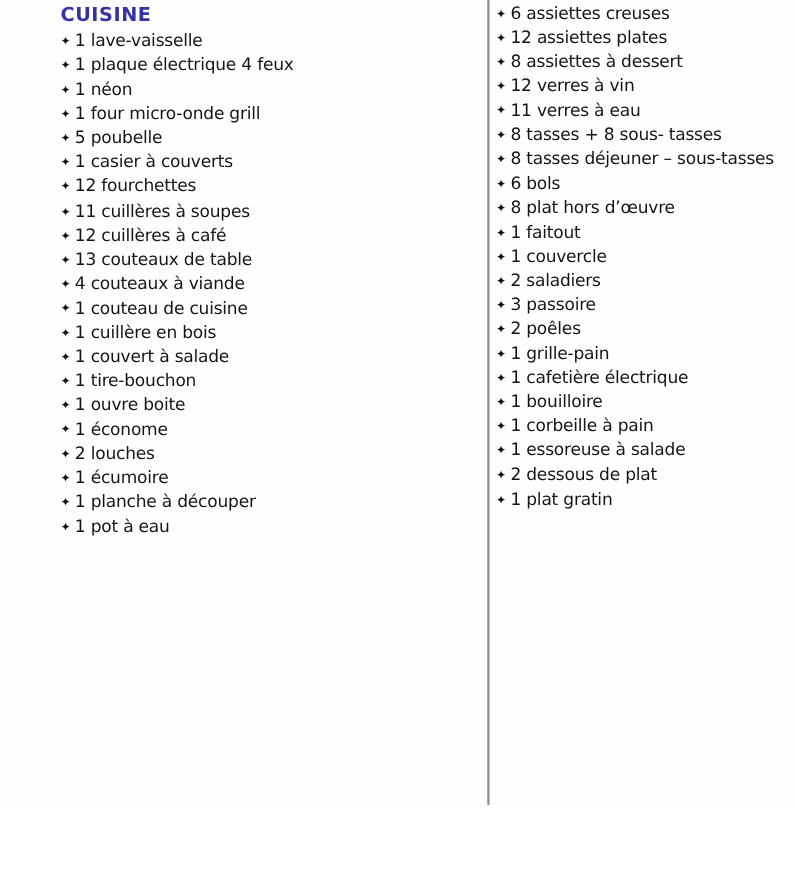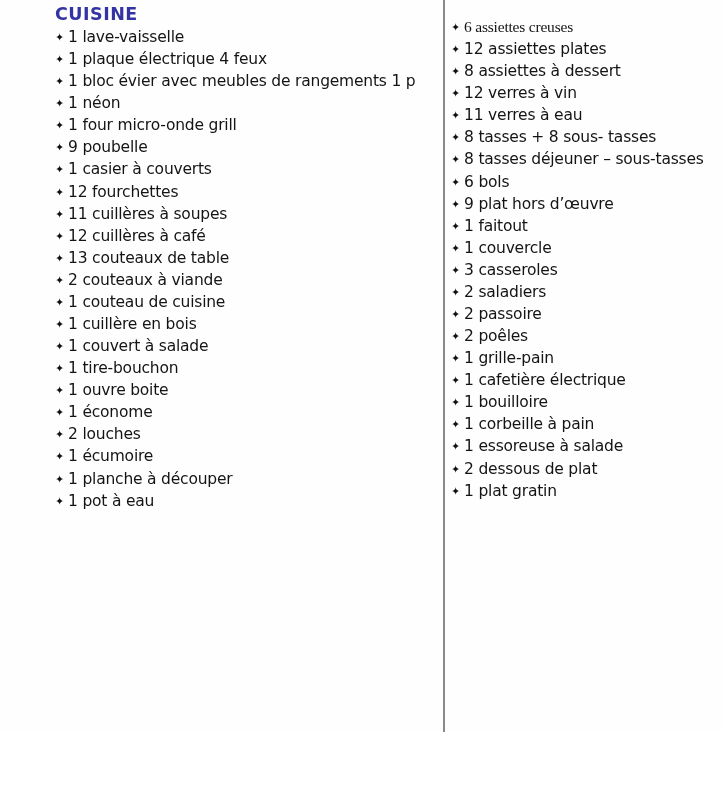--- a/index.html
+++ b/index.html
@@ -27,21 +27,21 @@
     letter-spacing: 0.5px;
   }
   .item {
     height: 22.08px;
     line-height: 22.08px;
     font-size: 15.5px;
     letter-spacing: -0.2px;
     white-space: pre;
     overflow: visible;
   }
-  .col-right .item:first-child { margin-top: 16px; font-family: Liberation Serif, serif; }
+  .col-right .item:first-child { margin-top: 1px; }
   .bullet {
     display: inline-block;
     font-size: 11px;
     margin-right: 4px;
     vertical-align: 1px;
     color: #111111;
   }
   .label { white-space: pre; }
   .divider {
     position: absolute;
@@ -65,30 +65,29 @@
 </head>
 <body>
 
 <div class="page">
 
   <div class="col col-left">
     <div class="doc-title" style="color: rgb(51, 51, 163);">CUISINE</div>
     <div id="left-list">
         <div class="item"><span class="bullet">✦</span><span class="label">1 lave-vaisselle</span></div>
         <div class="item"><span class="bullet">✦</span><span class="label">1 plaque électrique 4 feux</span></div>
-        <div class="item"><span class="bullet">✦</span><span class="label">1 bloc évier avec meubles de rangements 1 p</span></div>
         <div class="item"><span class="bullet">✦</span><span class="label">1 néon</span></div>
         <div class="item"><span class="bullet">✦</span><span class="label">1 four micro-onde grill</span></div>
-        <div class="item"><span class="bullet">✦</span><span class="label">9 poubelle</span></div>
+        <div class="item"><span class="bullet">✦</span><span class="label">5 poubelle</span></div>
         <div class="item"><span class="bullet">✦</span><span class="label">1 casier à couverts</span></div>
         <div class="item"><span class="bullet">✦</span><span class="label">12 fourchettes</span></div>
         <div class="item"><span class="bullet">✦</span><span class="label">11 cuillères à soupes</span></div>
         <div class="item"><span class="bullet">✦</span><span class="label">12 cuillères à café</span></div>
         <div class="item"><span class="bullet">✦</span><span class="label">13 couteaux de table</span></div>
-        <div class="item"><span class="bullet">✦</span><span class="label">2 couteaux à viande</span></div>
+        <div class="item"><span class="bullet">✦</span><span class="label">4 couteaux à viande</span></div>
         <div class="item"><span class="bullet">✦</span><span class="label">1 couteau de cuisine</span></div>
         <div class="item"><span class="bullet">✦</span><span class="label">1 cuillère en bois</span></div>
         <div class="item"><span class="bullet">✦</span><span class="label">1 couvert à salade</span></div>
         <div class="item"><span class="bullet">✦</span><span class="label">1 tire-bouchon</span></div>
         <div class="item"><span class="bullet">✦</span><span class="label">1 ouvre boite</span></div>
         <div class="item"><span class="bullet">✦</span><span class="label">1 économe</span></div>
         <div class="item"><span class="bullet">✦</span><span class="label">2 louches</span></div>
         <div class="item"><span class="bullet">✦</span><span class="label">1 écumoire</span></div>
         <div class="item"><span class="bullet">✦</span><span class="label">1 planche à découper</span></div>
         <div class="item"><span class="bullet">✦</span><span class="label">1 pot à eau</span></div>
@@ -100,26 +99,25 @@
   <div class="col col-right">
     <div id="right-list">
         <div class="item"><span class="bullet">✦</span><span class="label">6 assiettes creuses</span></div>
         <div class="item"><span class="bullet">✦</span><span class="label">12 assiettes plates</span></div>
         <div class="item"><span class="bullet">✦</span><span class="label">8 assiettes à dessert</span></div>
         <div class="item"><span class="bullet">✦</span><span class="label">12 verres à vin</span></div>
         <div class="item"><span class="bullet">✦</span><span class="label">11 verres à eau</span></div>
         <div class="item"><span class="bullet">✦</span><span class="label">8 tasses + 8 sous- tasses</span></div>
         <div class="item"><span class="bullet">✦</span><span class="label">8 tasses déjeuner – sous-tasses</span></div>
         <div class="item"><span class="bullet">✦</span><span class="label">6 bols</span></div>
-        <div class="item"><span class="bullet">✦</span><span class="label">9 plat hors d’œuvre</span></div>
+        <div class="item"><span class="bullet">✦</span><span class="label">8 plat hors d’œuvre</span></div>
         <div class="item"><span class="bullet">✦</span><span class="label">1 faitout</span></div>
         <div class="item"><span class="bullet">✦</span><span class="label">1 couvercle</span></div>
-        <div class="item"><span class="bullet">✦</span><span class="label">3 casseroles</span></div>
         <div class="item"><span class="bullet">✦</span><span class="label">2 saladiers</span></div>
-        <div class="item"><span class="bullet">✦</span><span class="label">2 passoire</span></div>
+        <div class="item"><span class="bullet">✦</span><span class="label">3 passoire</span></div>
         <div class="item"><span class="bullet">✦</span><span class="label">2 poêles</span></div>
         <div class="item"><span class="bullet">✦</span><span class="label">1 grille-pain</span></div>
         <div class="item"><span class="bullet">✦</span><span class="label">1 cafetière électrique</span></div>
         <div class="item"><span class="bullet">✦</span><span class="label">1 bouilloire</span></div>
         <div class="item"><span class="bullet">✦</span><span class="label">1 corbeille à pain</span></div>
         <div class="item"><span class="bullet">✦</span><span class="label">1 essoreuse à salade</span></div>
         <div class="item"><span class="bullet">✦</span><span class="label">2 dessous de plat</span></div>
         <div class="item"><span class="bullet">✦</span><span class="label">1 plat gratin</span></div>
       </div>
   </div>

